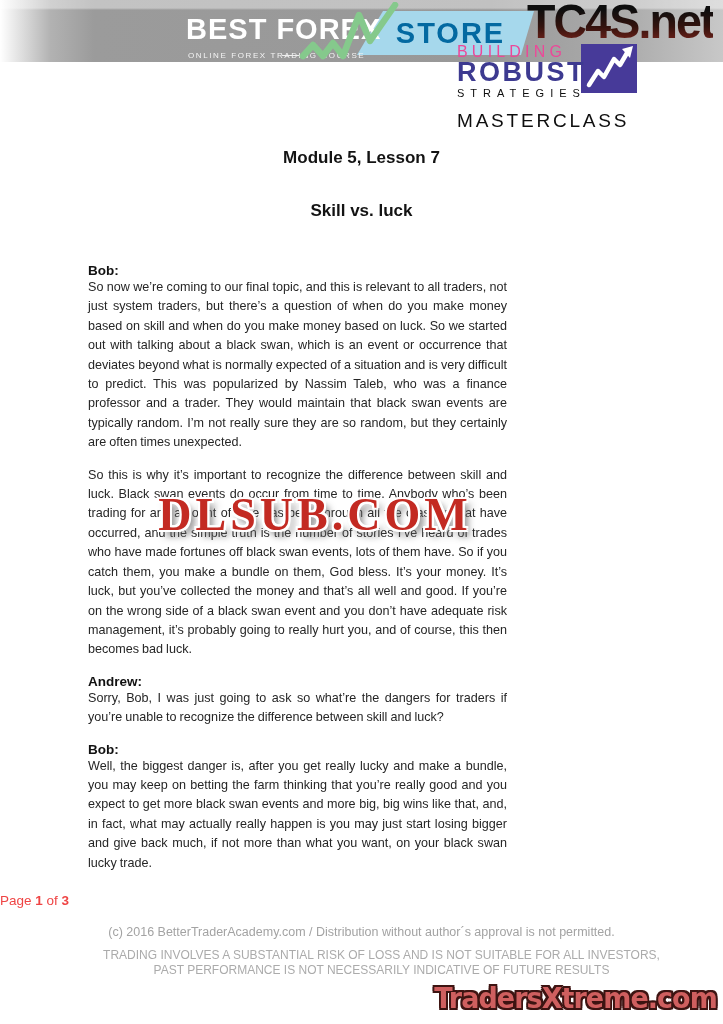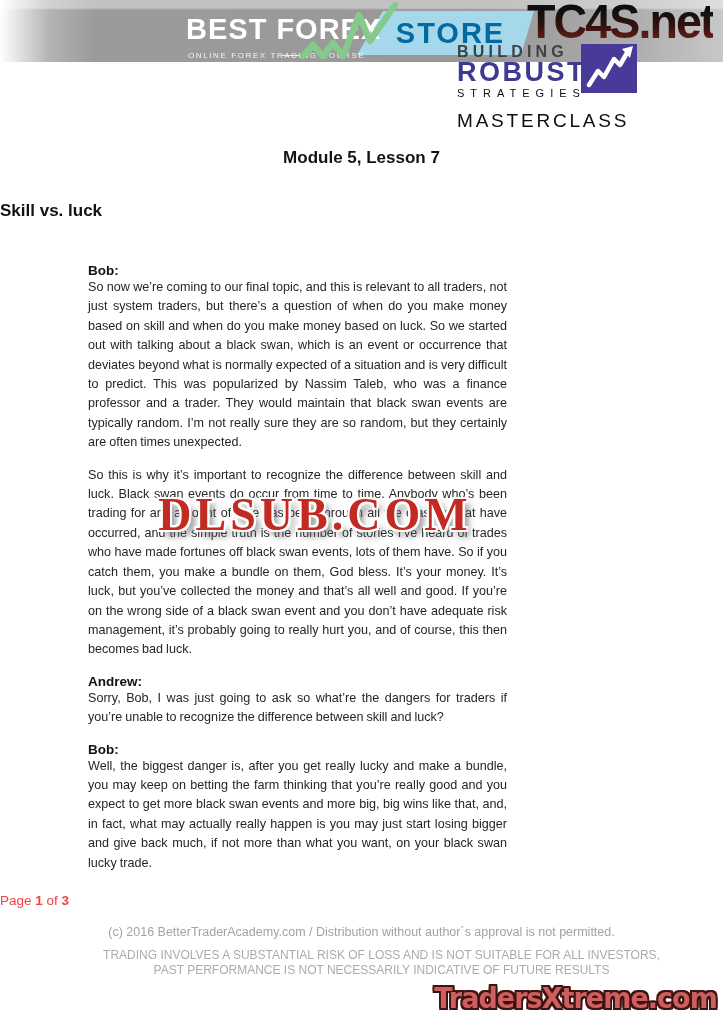--- a/index.html
+++ b/index.html
@@ -21,30 +21,30 @@
     letter-spacing:1.6px;z-index:3;white-space:nowrap;}
   .tagline-line{position:absolute;left:282px;top:55px;width:17px;height:1px;background:#eeeeee;z-index:3;}
   .check-svg{position:absolute;left:295px;top:2px;z-index:4;}
   .tc4s{position:absolute;left:527px;top:-7px;z-index:6;font-size:49px;font-weight:bold;
     letter-spacing:-2px;transform:scaleX(0.95);transform-origin:left top;white-space:nowrap;
     background:linear-gradient(to bottom,#0e0e0e 30%,#33130e 60%,#7c241c 92%);
     -webkit-background-clip:text;background-clip:text;color:transparent;}
 
   
   .mc-logo{position:absolute;left:457px;top:43px;z-index:5;}
-  .mc-building{font-size:16px;font-weight:bold;letter-spacing:4.2px;color:#404040;line-height:17px;}
+  .mc-building{font-size:16px;font-weight:normal;letter-spacing:4.2px;color:#ec4899;line-height:17px;}
   .mc-robust{font-size:27px;font-weight:bold;letter-spacing:2.5px;color:#3d3a90;line-height:25px;}
   .mc-strategies{font-size:11px;letter-spacing:6px;color:#0e0e0e;line-height:12px;margin-top:2px;}
   .mc-masterclass{font-size:19px;font-weight:normal;letter-spacing:2.8px;color:#0e0e0e;line-height:20px;margin-top:12px;}
   .mc-square{position:absolute;left:581px;top:44px;width:56px;height:49px;background:#473a99;z-index:4;}
 
   
   .doc-title{position:absolute;top:148px;left:0;width:723px;text-align:center;
     font-size:17px;font-weight:bold;color:#131313;}
-  .doc-subtitle{position:absolute;top:201px;left:0;width:723px;text-align:left;
+  .doc-subtitle{position:absolute;top:201px;left:0;width:723px;text-align:center;
     font-size:17px;font-weight:bold;color:#131313;}
 
   
   .dialogue{position:absolute;left:88px;top:262px;width:549px;color:#262626;}
   .dia-row{display:flex;flex-direction:column;}
   .speaker{width:129px;flex:none;font-weight:bold;font-size:13.5px;padding-top:1px;color:#111;}
   .speech{width:419px;font-size:12.6px;line-height:19.4px;text-align:justify;word-spacing:-0.5px;}
   .speech p{margin:0 0 13px 0;}
 
   

